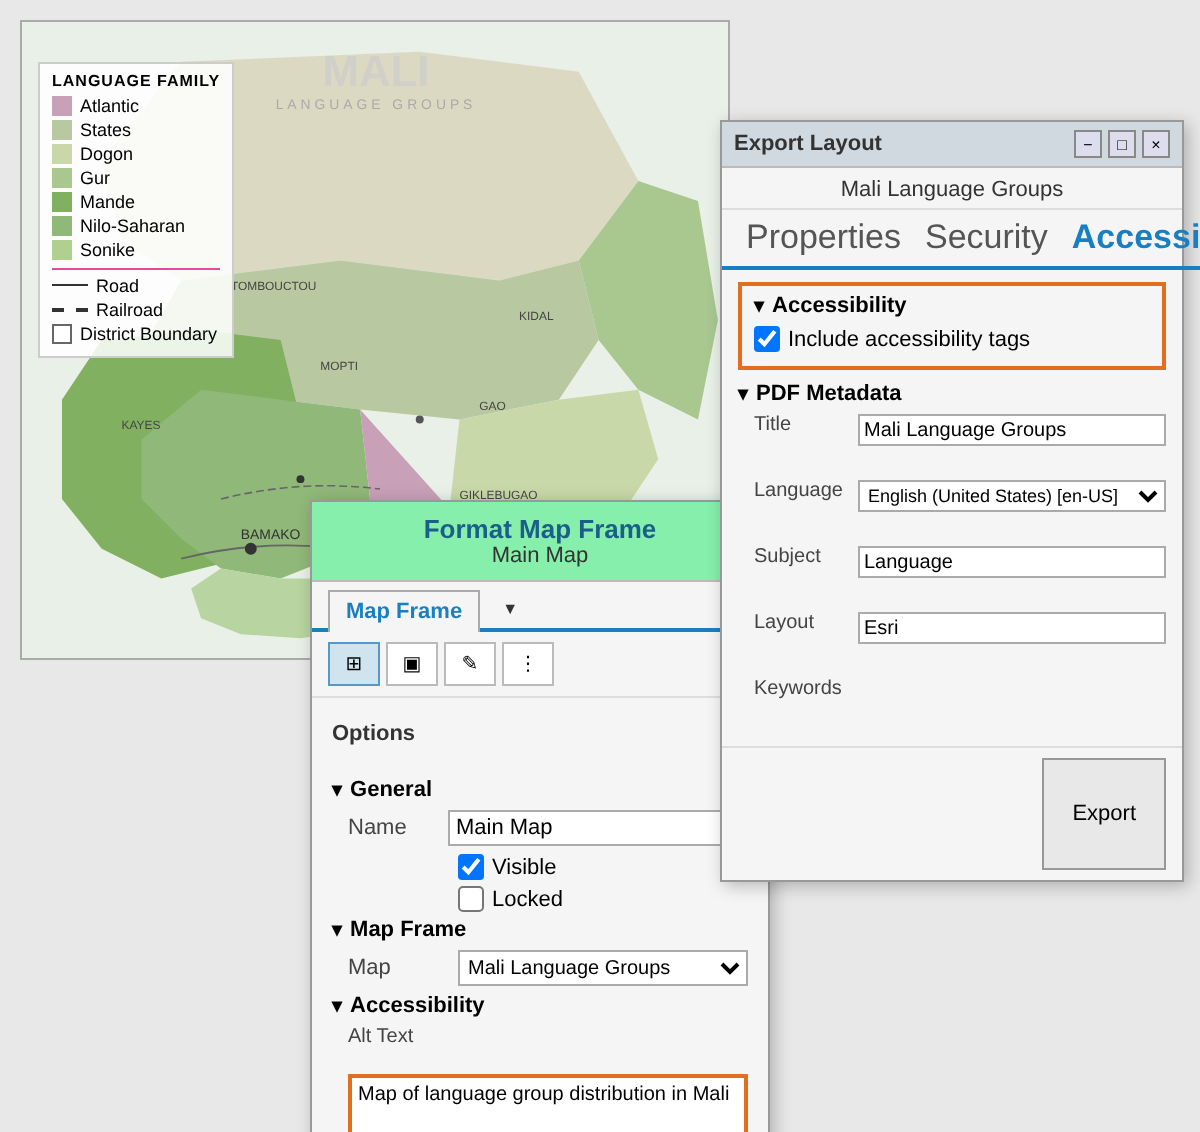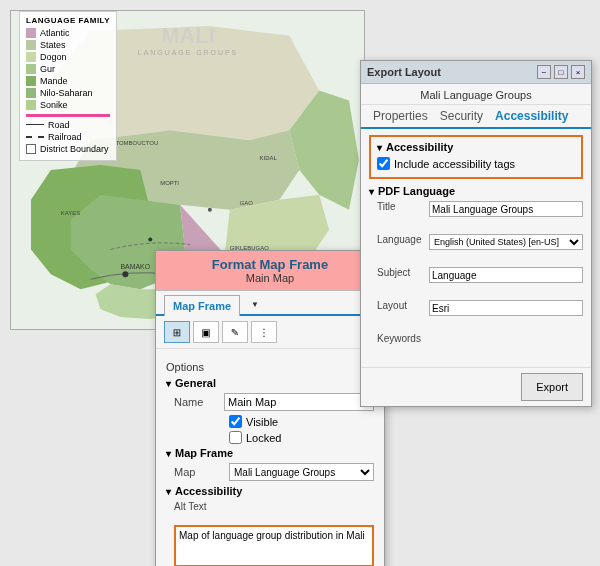--- a/index.html
+++ b/index.html
@@ -27,21 +27,21 @@
 
     
     .map-svg {
       width: 100%;
       height: 100%;
     }
 
     
     .legend {
       position: absolute;
-      top: 0;
+      top: 20px;
       left: 8px;
       background: rgba(255,255,255,0.85);
       border: 1px solid #ccc;
       padding: 4px 6px;
       font-size: 9px;
     }
     .legend-title {
       font-size: 8px;
       font-weight: bold;
       margin-bottom: 3px;
@@ -81,21 +81,21 @@
     .format-dialog {
       position: absolute;
       top: 250px;
       left: 155px;
       width: 230px;
       background: #f5f5f5;
       border: 1px solid #999;
       box-shadow: 2px 2px 8px rgba(0,0,0,0.25);
     }
     .format-dialog-header {
-      background: #fca5a5;
+      background: #86efac;
       padding: 6px 10px;
       border-bottom: 1px solid #bbb;
     }
     .format-dialog-title {
       font-size: 13px;
       font-weight: bold;
       color: #1a5f8a;
       text-align: center;
     }
     .format-dialog-subtitle {
@@ -156,23 +156,23 @@
     }
     .toolbar-btn.active {
       background: #d0e4f0;
       border-color: #5599cc;
     }
 
     .format-content {
       padding: 6px 10px;
     }
     .section-header {
-      font-weight: normal;
+      font-weight: bold;
       color: #333;
-      margin: 6px 0 4px 0;
+      margin: 6px 0 16px 0;
       font-size: 11px;
     }
     .subsection {
       margin-left: 8px;
     }
     .field-row {
       display: flex;
       align-items: center;
       margin-bottom: 4px;
     }
@@ -263,21 +263,21 @@
       color: #333;
       border-bottom: 1px solid #ddd;
     }
     .export-tabs {
       display: flex;
       padding: 0 6px;
       border-bottom: 2px solid #1a7fc1;
     }
     .export-tab {
       padding: 4px 6px;
-      font-size: 12px;
+      font-size: 17px;
       cursor: pointer;
       color: #555;
     }
     .export-tab.active {
       color: #1a7fc1;
       font-weight: bold;
       border-bottom: 2px solid #1a7fc1;
       margin-bottom: -2px;
     }
     .export-content {
@@ -332,21 +332,21 @@
       font-size: 9px;
     }
 
     .export-btn-row {
       display: flex;
       justify-content: flex-end;
       padding: 5px 8px;
       border-top: 1px solid #ddd;
     }
     .export-btn {
-      padding: 7px 14px;
+      padding: 21px 14px;
       background: #e8e8e8;
       border: 1px solid #999;
       font-size: 11px;
       cursor: pointer;
     }
   </style>
 </head>
 <body>
 
 <div class="map-panel">
@@ -420,21 +420,21 @@
       <span>Mande</span>
     </div>
     <div class="legend-item">
       <div class="legend-color" style="background:#90b878;"></div>
       <span>Nilo-Saharan</span>
     </div>
     <div class="legend-item">
       <div class="legend-color" style="background:#b0d090;"></div>
       <span>Sonike</span>
     </div>
-    <div style="margin-top:4px; border-top:3px solid #ec4899; padding-top:3px;">
+    <div style="margin-top:4px; border-top:1px solid #ec4899; padding-top:3px;">
       <div class="legend-item">
         <div class="legend-line" style="border-top:1.5px solid #333;"></div>
         <span>Road</span>
       </div>
       <div class="legend-item">
         <div class="legend-line legend-dashed"></div>
         <span>Railroad</span>
       </div>
       <div class="legend-item">
         <div class="legend-border"></div>
@@ -531,21 +531,21 @@
         <span class="toggle-arrow">▾</span>
         <span>Accessibility</span>
       </div>
       <div class="checkbox-row">
         <input type="checkbox" checked="" style="">
         <span>Include accessibility tags</span>
       </div>
     </div>
     <div class="section-toggle pdf-section">
       <span class="toggle-arrow">▾</span>
-      <span>PDF Language</span>
+      <span>PDF Metadata</span>
     </div>
     <div class="subsection">
       <div class="pdf-field-row">
         <span class="pdf-label">Title</span>
         <input class="pdf-input" type="text" value="Mali Language Groups" style="">
       </div>
       <div class="pdf-field-row">
         <span class="pdf-label">Language</span>
         <select class="pdf-select">
           <option>English (United States) [en-US]</option>

